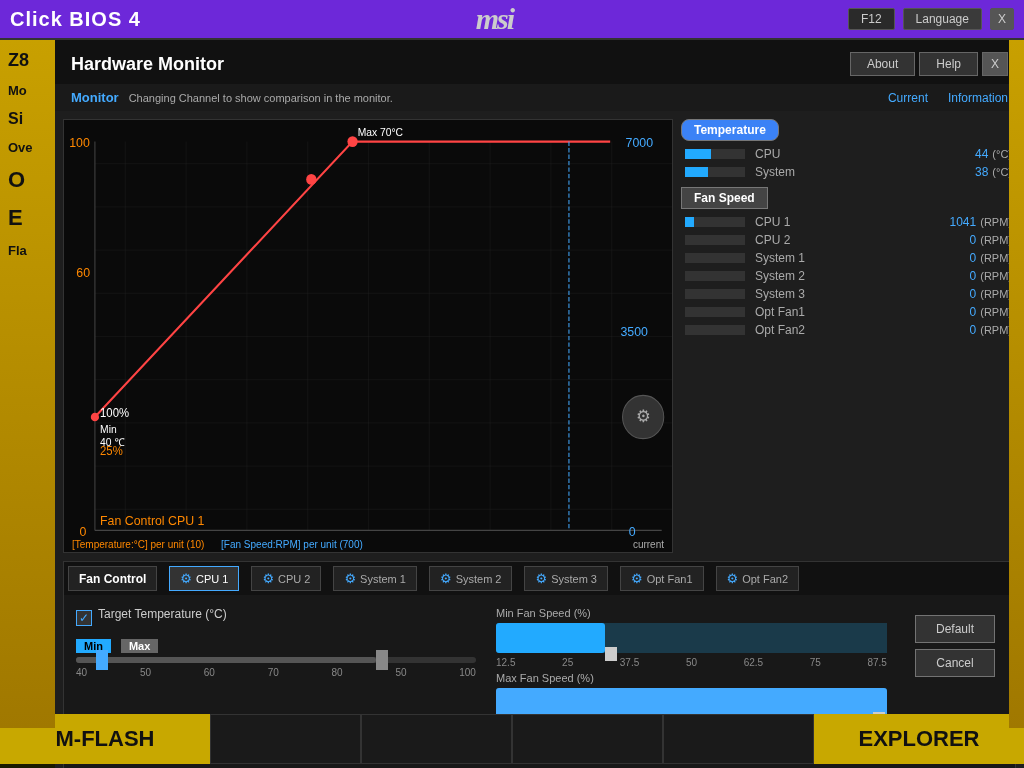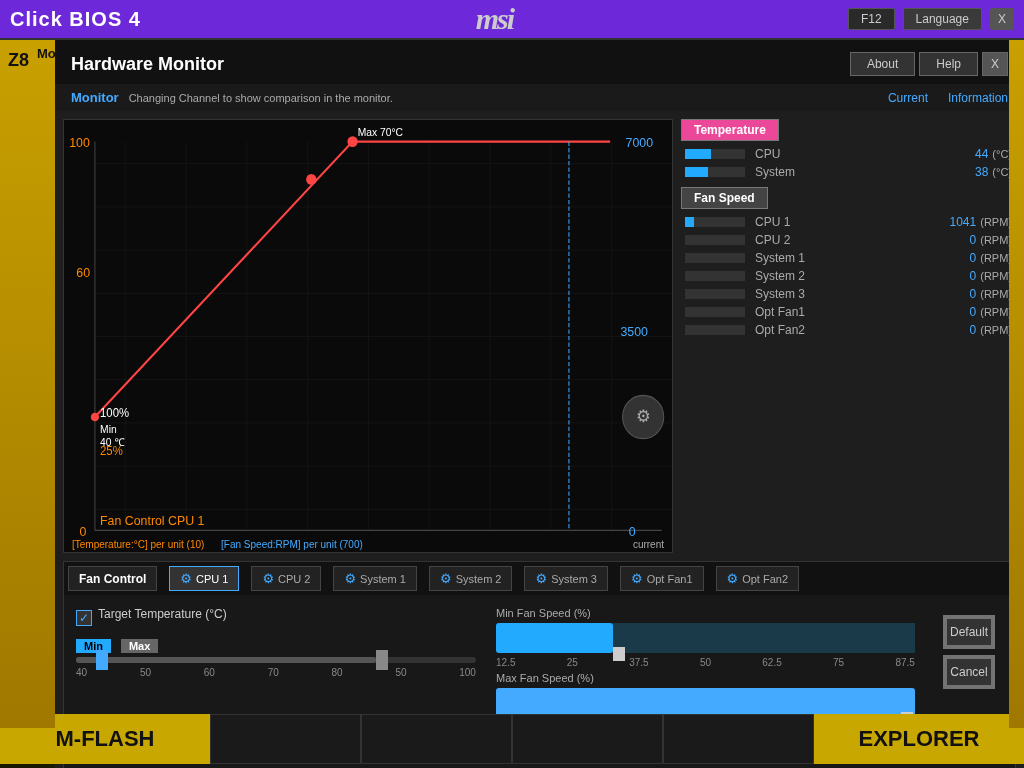--- a/index.html
+++ b/index.html
@@ -157,21 +157,22 @@
     .section-badge {
       background: #555;
       color: #fff;
       padding: 3px 12px;
       font-size: 12px;
       font-weight: bold;
       margin-right: 10px;
       border: 1px solid #777;
     }
     .section-badge.temp {
-      background: #ec4899;
+      background: #3b82f6;
+      border-radius: 8px;
     }
     .section-badge.fan {
       background: #444;
     }
 
     .sensor-row {
       display: flex;
       align-items: center;
       margin-bottom: 4px;
       padding: 0 4px;
@@ -344,23 +345,23 @@
 
     
     #def-cancel {
       display: flex;
       flex-direction: column;
       gap: 6px;
       padding: 8px;
     }
     .def-btn {
       background: #333;
-      border: 4px solid #737373;
+      border: 1px solid #737373;
       color: #ccc;
-      padding: 6px 3px;
+      padding: 6px 20px;
       font-size: 12px;
       cursor: pointer;
       text-align: center;
     }
 
     
     #voltage-section {
       background: #181818;
       margin: 0 8px 8px;
       padding: 8px 12px;
@@ -374,21 +375,21 @@
 
     
     #left-edge {
       position: absolute;
       left: 0;
       top: 40px;
       width: 55px;
       height: 688px;
       background: linear-gradient(180deg, #c8a000 0%, #a07800 100%);
       display: flex;
-      flex-direction: row;
+      flex-direction: column;
       overflow: hidden;
       z-index: 10;
     }
     .edge-text {
       color: #111;
       font-size: 13px;
       font-weight: bold;
       padding: 6px 0 6px 8px;
       white-space: nowrap;
     }

